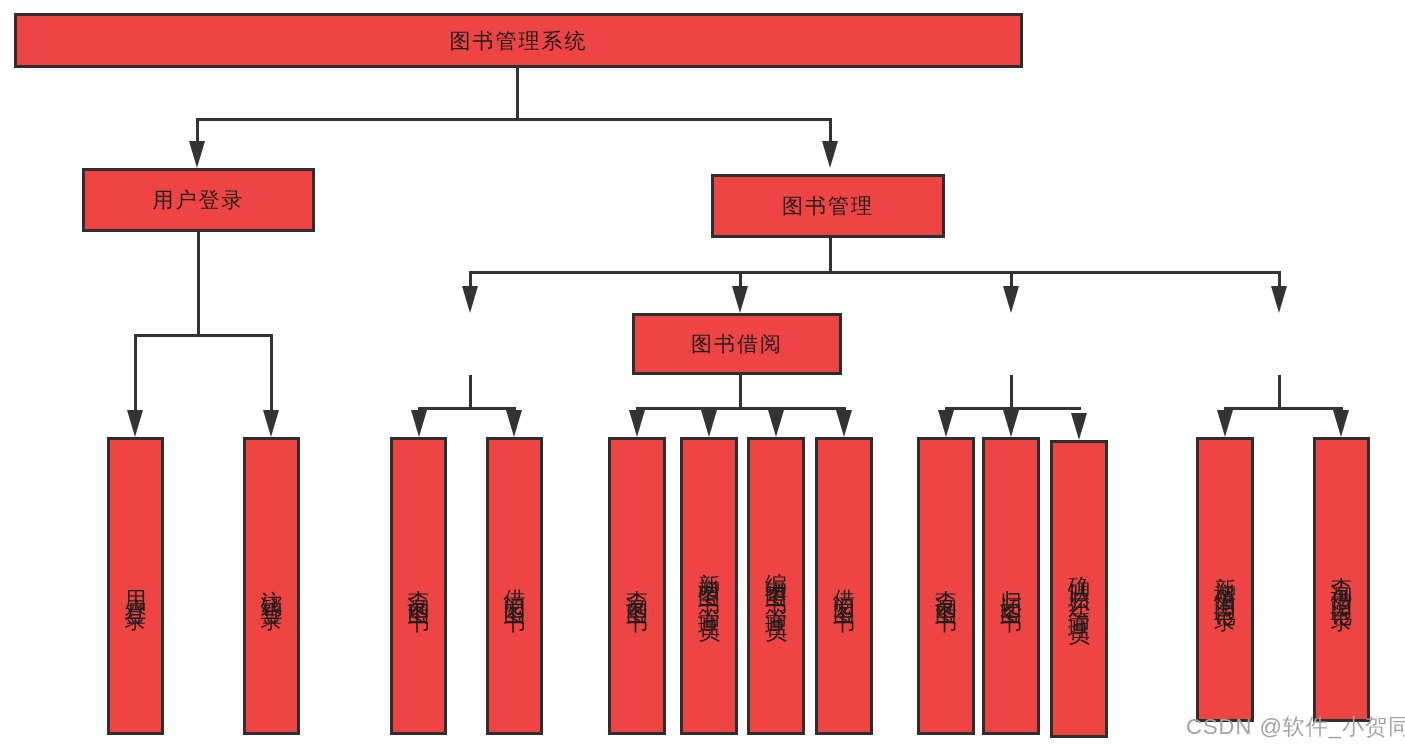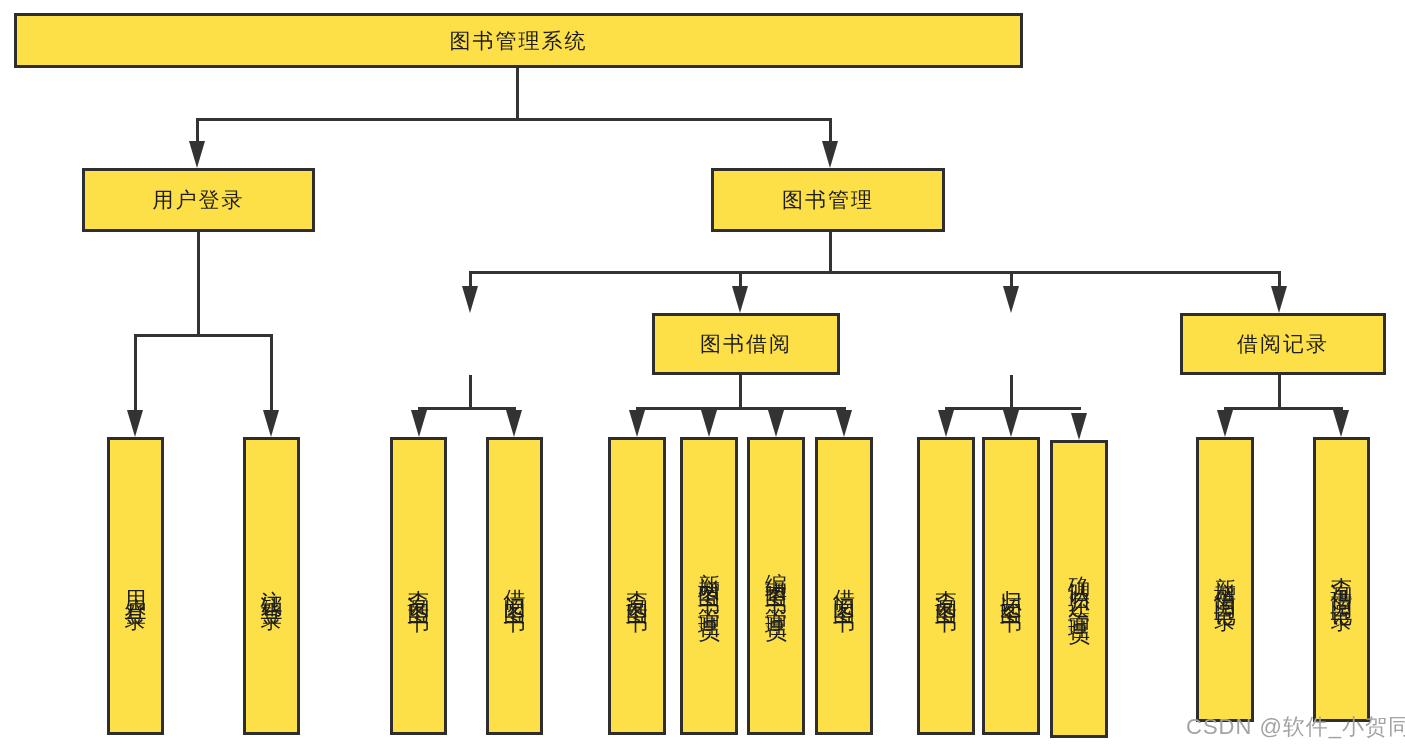--- a/index.html
+++ b/index.html
@@ -6,21 +6,21 @@
   #canvas{
     position:relative;
     width:1405px;height:747px;
     background:#ffffff;
     font-family:"Liberation Sans","DejaVu Sans",sans-serif;
     overflow:hidden;
   }
   .box{
     position:absolute;
     box-sizing:border-box;
-    background:#fde047;
+    background:#ef4444;
     border:3px solid #2e2e2e;
     display:flex;
     align-items:center;
     justify-content:center;
     font-size:21px;
     color:#1d1d1d;
     letter-spacing:2px;
     white-space:nowrap;
     z-index:2;
   }
@@ -52,27 +52,26 @@
 </style>
 </head>
 <body>
 
 <div id="canvas">
 
   <div class="box" style="left:14px;top:13px;width:1009px;height:55px">图书管理系统</div>
 
   <div class="box" style="left:82px;top:168px;width:233px;height:64px">用户登录</div>
 
-  <div class="box" style="left:711px;top:168px;width:234px;height:64px">图书管理</div>
+  <div class="box" style="left:711px;top:174px;width:234px;height:64px">图书管理</div>
 
 
-  <div class="box" style="left:652px;top:313px;width:188px;height:62px">图书借阅</div>
+  <div class="box" style="left:632px;top:313px;width:210px;height:62px">图书借阅</div>
 
 
-  <div class="box" style="left:1180px;top:313px;width:206px;height:62px">借阅记录</div>
 
   <div class="box vbox" style="left:107px;top:437px;width:57px;height:298px">用户登录</div>
 
   <div class="box vbox" style="left:243px;top:437px;width:57px;height:298px">注销登录</div>
 
   <div class="box vbox" style="left:390px;top:437px;width:57px;height:298px">查询图书</div>
 
   <div class="box vbox" style="left:486px;top:437px;width:57px;height:298px">借阅图书</div>
 
   <div class="box vbox" style="left:608px;top:437px;width:58px;height:298px">查询图书</div>

